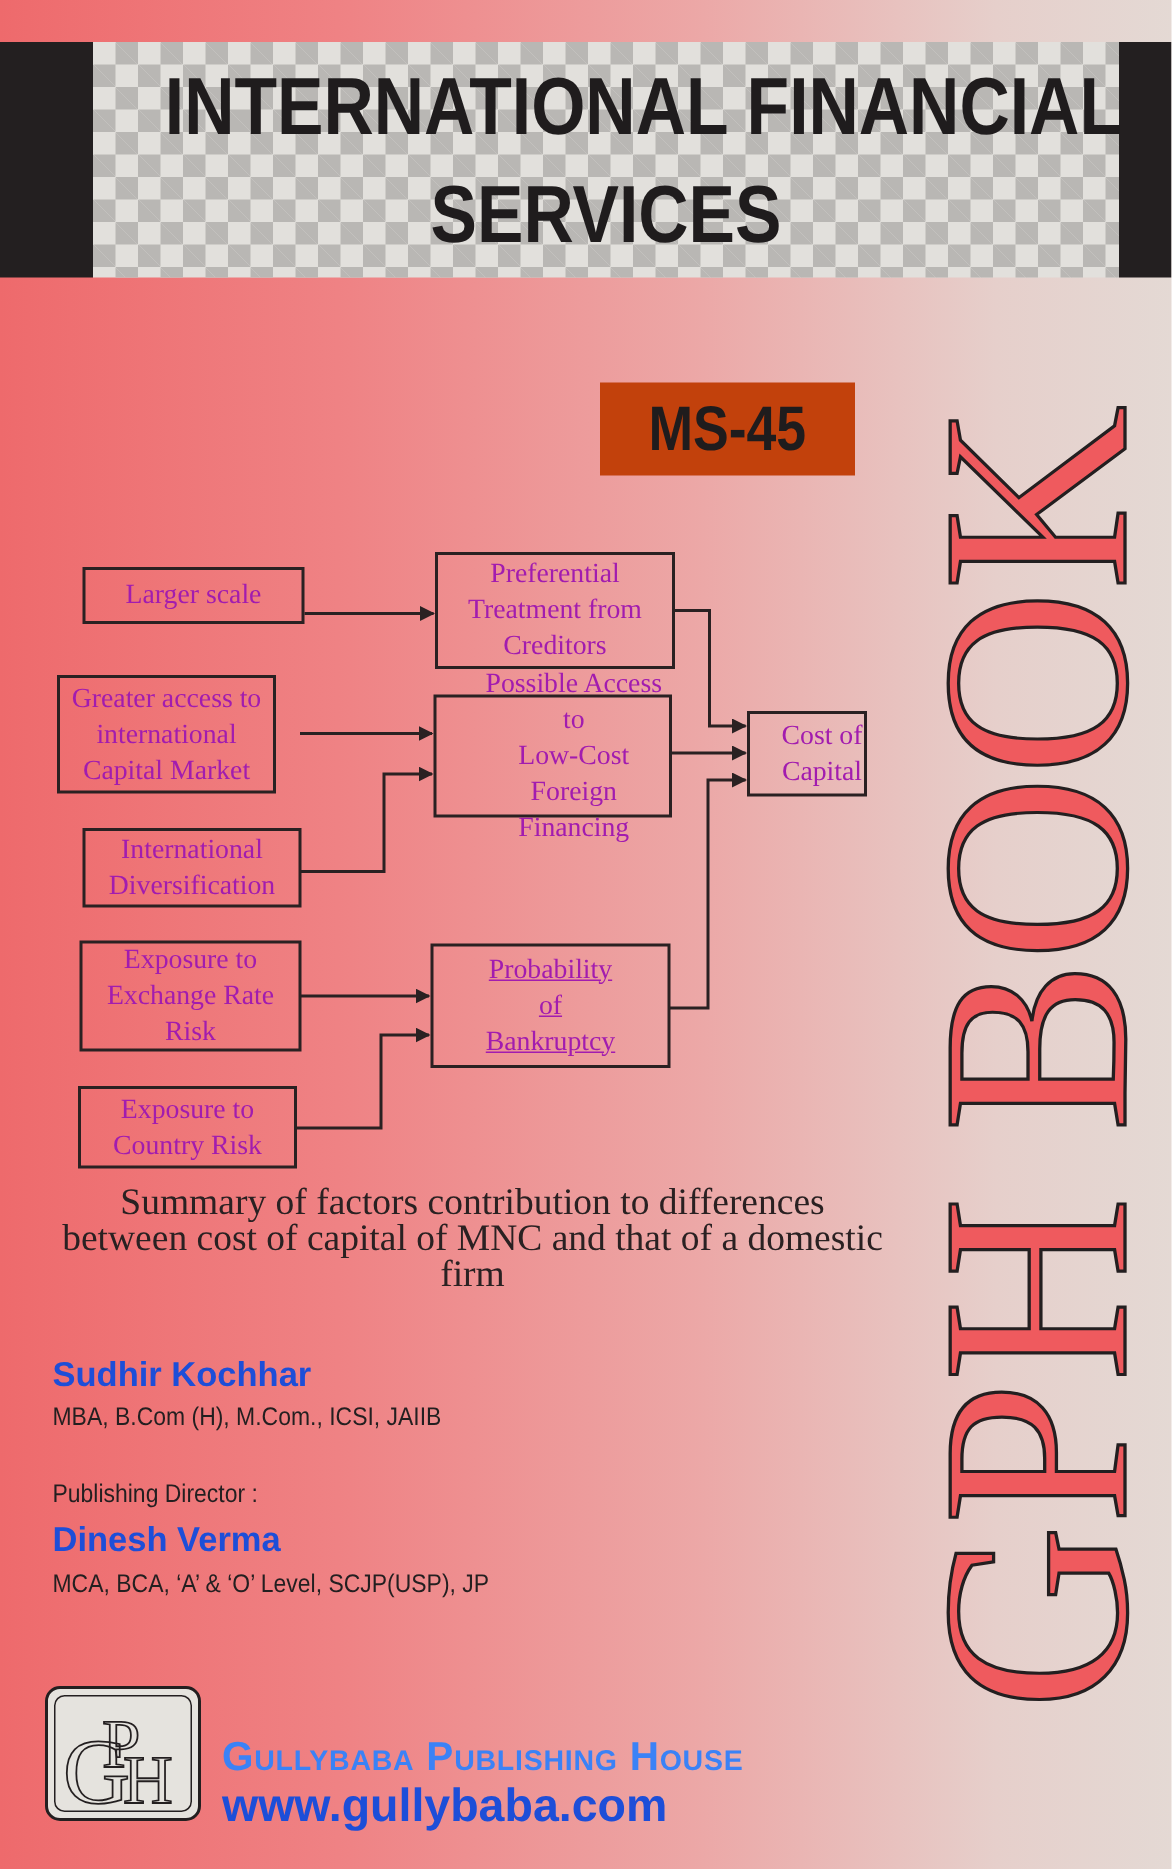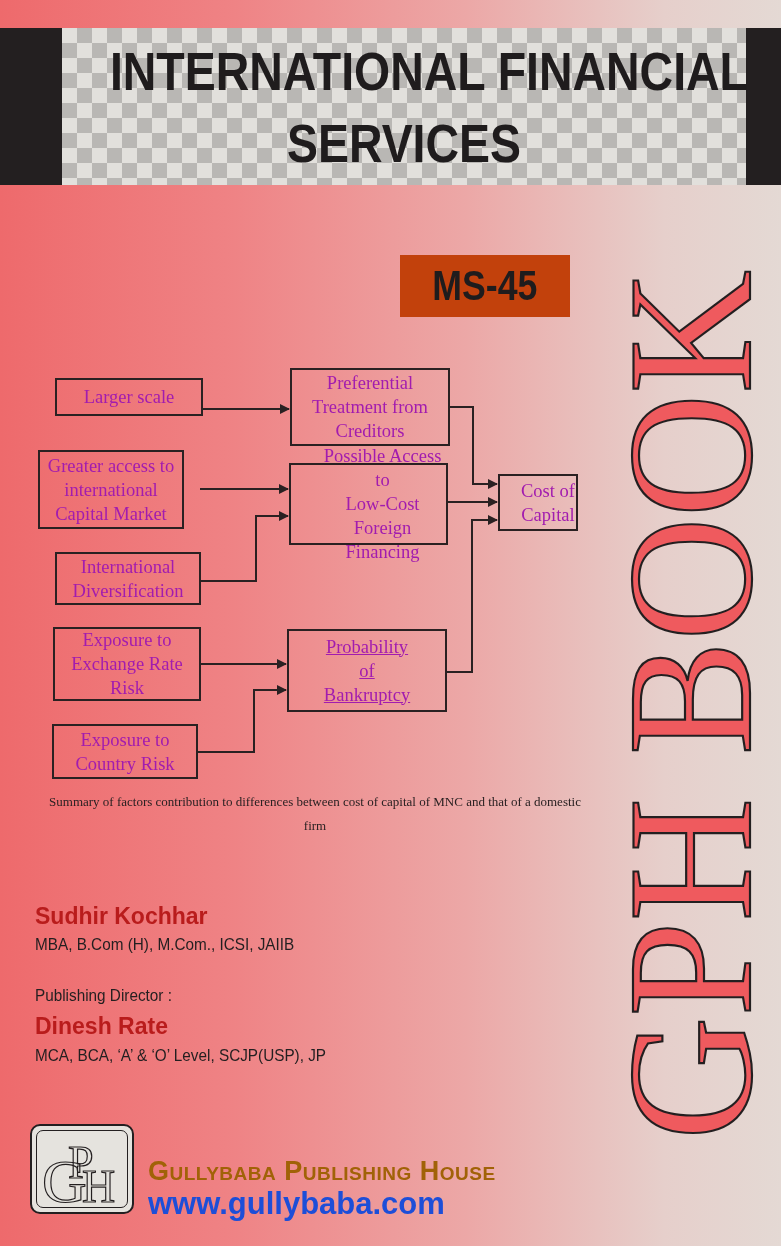--- a/index.html
+++ b/index.html
@@ -42,38 +42,38 @@
   .box {
     position:absolute; border:2px solid #2a2122; box-sizing:border-box;
     display:flex; align-items:center; justify-content:center; text-align:center;
     font-family:"Liberation Serif", serif; font-size:18.5px; line-height:24px; color:#a21caf;
     white-space:pre-line;
   }
   svg.lines { position:absolute; left:0; top:0; }
 
   .caption {
     position:absolute; left:40px; width:550px; top:790px; text-align:center;
-    font-family:"Liberation Serif", serif; font-size:13px; line-height:24px; color:#2a2122;
+    font-family:"Liberation Serif", serif; font-size:25px; line-height:24px; color:#2a2122;
   }
 
   
-  .author-name { position:absolute; left:35px; font-weight:bold; font-size:23px; color:#b91c1c; }
+  .author-name { position:absolute; left:35px; font-weight:bold; font-size:23px; color:#1d4ed8; }
   .author-qual { position:absolute; left:35px; font-size:17px; color:#231f20; transform:scaleX(0.9); transform-origin:left; white-space:nowrap; }
   .pub-label { position:absolute; left:35px; top:986px; font-size:17px; color:#231f20; transform:scaleX(0.9); transform-origin:left; }
 
   
   .logo {
     position:absolute; left:30px; top:1124px; width:104px; height:90px;
     border:2px solid #231f20; border-radius:10px; background:#e5e3de; box-sizing:border-box;
   }
   .logo-inner {
     position:absolute; left:4px; top:4px; right:4px; bottom:4px; border:1.5px solid #231f20; border-radius:7px;
   }
   .pub-name {
-    position:absolute; left:148px; top:1156px; font-weight:bold; font-size:27px; color:#a16207;
+    position:absolute; left:148px; top:1156px; font-weight:bold; font-size:27px; color:#3b82f6;
     font-variant:small-caps; letter-spacing:0.5px; white-space:nowrap;
   }
   .pub-web {
     position:absolute; left:148px; top:1186px; font-weight:bold; font-size:31px; color:#1d4ed8; white-space:nowrap;
   }
 </style>
 </head>
 <body>
 
 <div class="band-black" style="left:0; width:62px;"></div>
@@ -135,21 +135,21 @@
 Bankruptcy</div>
 
 <div class="box" style="left:498px; top:474px; width:80px; height:57px;padding-left:20px;">Cost of
 Capital</div>
 
 <div class="caption">Summary of factors contribution to differences between cost of capital of MNC and that of a domestic firm</div>
 
 <div class="author-name" style="top:903px;">Sudhir Kochhar</div>
 <div class="author-qual" style="top:935px;">MBA, B.Com (H), M.Com., ICSI, JAIIB</div>
 <div class="pub-label">Publishing Director :</div>
-<div class="author-name" style="top:1013px;">Dinesh Rate</div>
+<div class="author-name" style="top:1013px;">Dinesh Verma</div>
 <div class="author-qual" style="top:1046px;">MCA, BCA, ‘A’ &amp; ‘O’ Level, SCJP(USP), JP</div>
 
 <div class="logo">
   <div class="logo-inner"></div>
   <svg width="100" height="86" style="position:absolute; left:0; top:0;">
     <g font-family="Liberation Serif, serif" fill="none" stroke="#231f20" stroke-width="1.2">
       <text x="10" y="76" font-size="62">G</text>
       <text x="36" y="52" font-size="46">P</text>
       <text x="50" y="76" font-size="46">H</text>
     </g>

